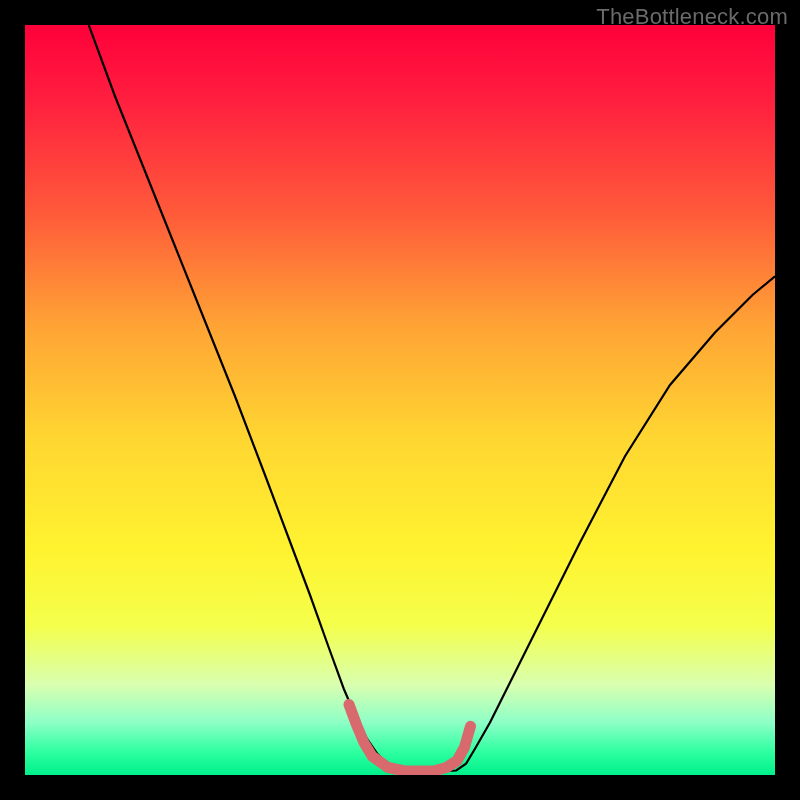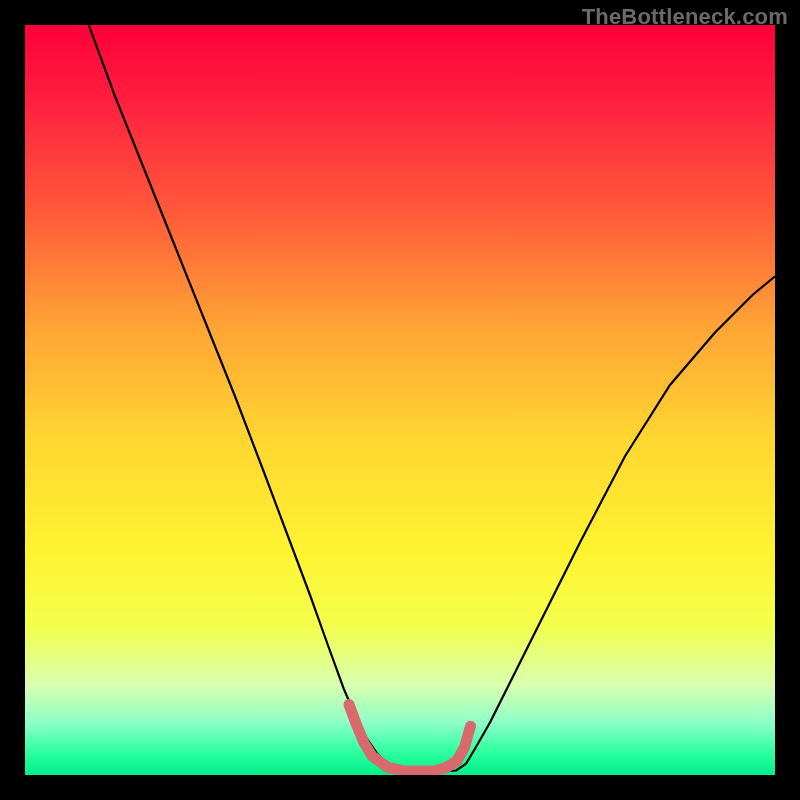--- a/index.html
+++ b/index.html
@@ -25,21 +25,21 @@
     left: 25px;
     width: 750px;
     height: 750px;
     overflow: hidden;
   }
   .watermark {
     position: absolute;
     top: 4px;
     right: 12px;
     font-size: 22px;
-    font-weight: 700;
+    font-weight: 400;
     color: #6a6a6a;
     letter-spacing: 0.2px;
   }
   svg {
     position: absolute;
     top: 0;
     left: 0;
   }
 </style>
 </head>

